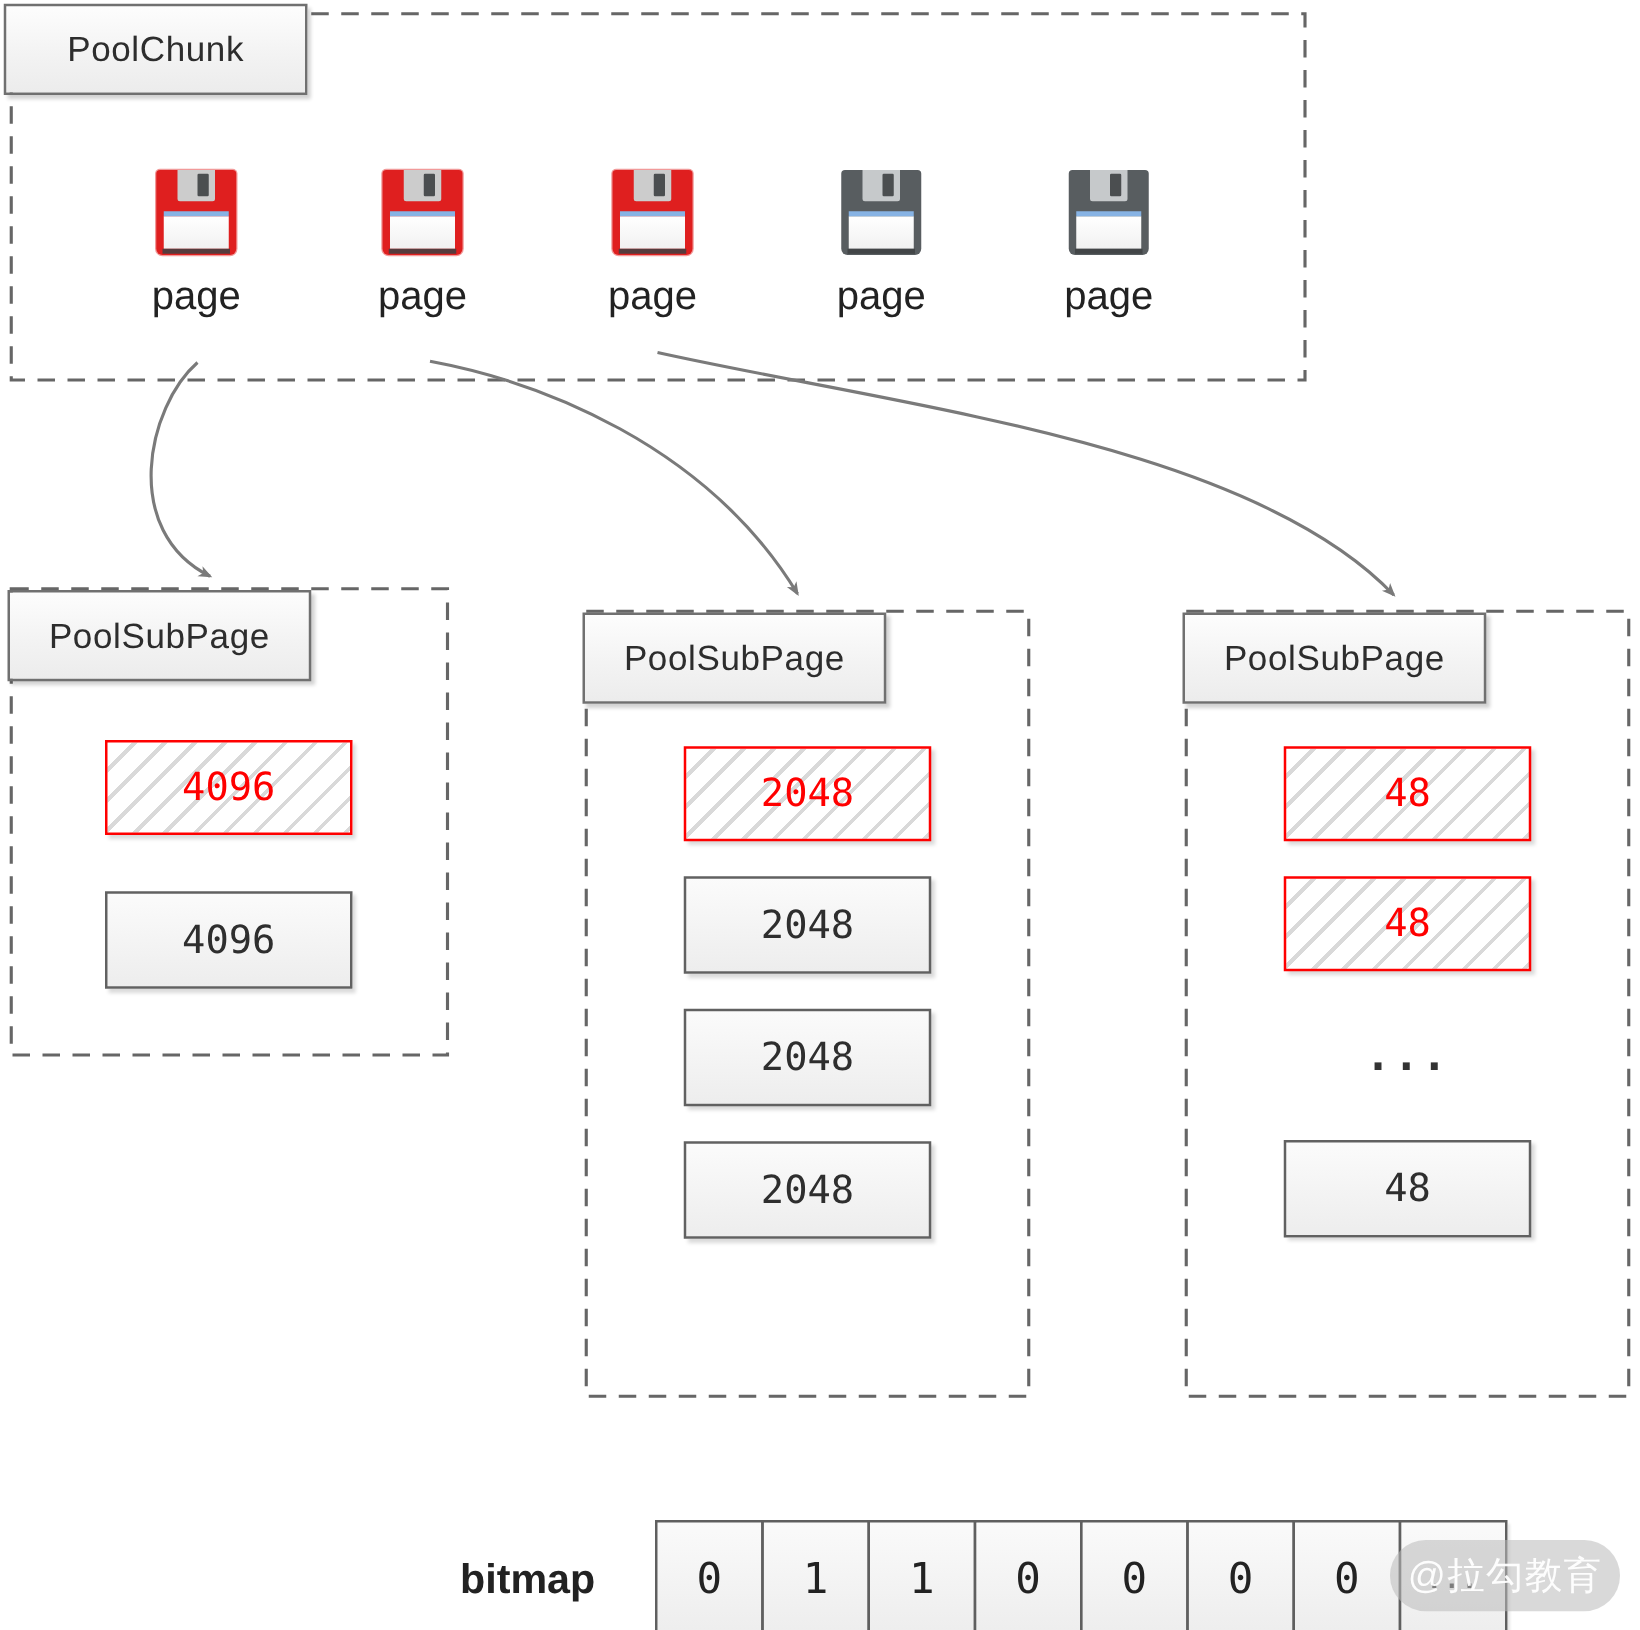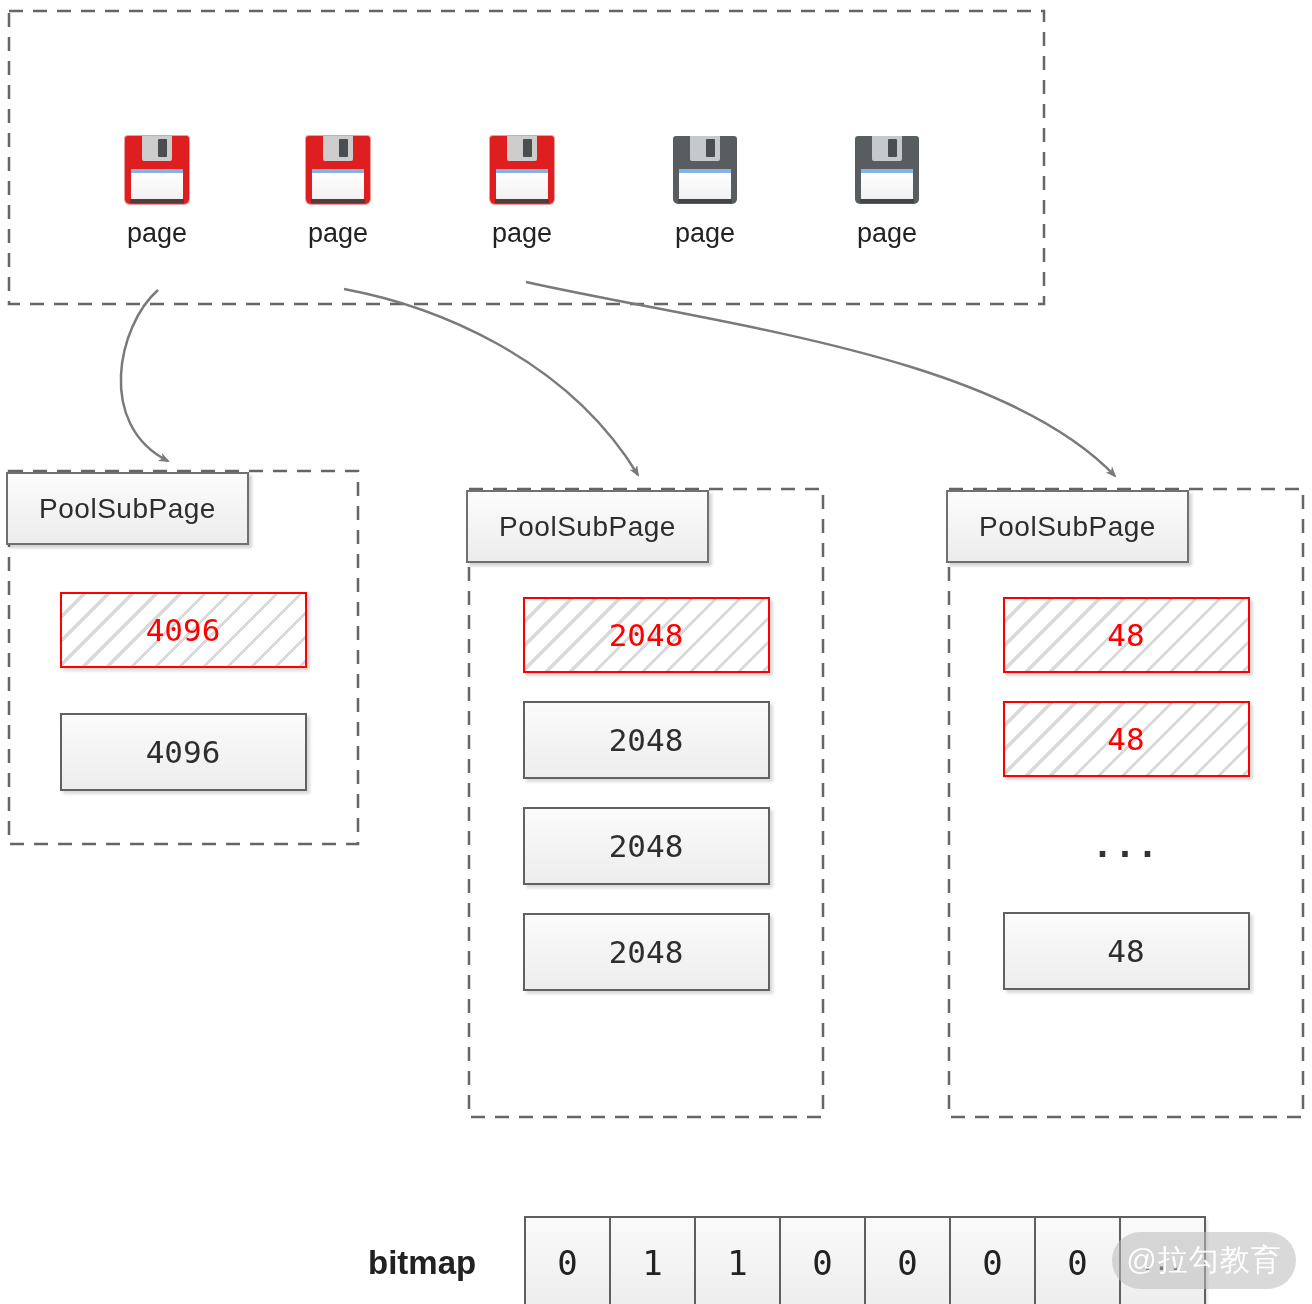--- a/index.html
+++ b/index.html
@@ -23,31 +23,31 @@
   .floppy.gray{background:#585d60;}
   .shutter{position:absolute;top:0;left:17px;width:30px;height:25px;border-radius:0 0 2px 2px;}
   .floppy.red .shutter{background:#cccccc;}
   .floppy.gray .shutter{background:#c6c9cb;}
   .slot{position:absolute;top:3px;right:5px;width:9px;height:18px;border-radius:1px;background:#4b4e50;}
   .flabel{position:absolute;left:6px;right:6px;bottom:5px;height:26px;
           background:linear-gradient(180deg,#ffffff,#f1f1f1);
           border-top:4px solid #87b3e4;}
   .flabel::after{content:"";position:absolute;left:-1px;right:-1px;bottom:-4px;height:4px;
           background:#3e4143;opacity:.85;}
-  .page-label{margin-top:14px;font-size:27px;color:#222;}
+  .page-label{margin-top:14px;font-size:32px;color:#222;}
 
   
   .subpage{position:absolute;z-index:2;}
   .sp-hdr{left:-2px;top:2px;}
   .sp-body{position:absolute;left:0;top:0;right:0;bottom:0;display:flex;flex-direction:column;
            align-items:center;box-sizing:border-box;}
   .subpage.sp0 .sp-body{padding-top:122px;gap:45px;}
   .subpage.sp1 .sp-body,.subpage.sp2 .sp-body{padding-top:109px;gap:28px;}
 
-  .blk{width:247px;height:78px;box-sizing:border-box;flex:0 0 auto;
+  .blk{width:198px;height:78px;box-sizing:border-box;flex:0 0 auto;
        display:flex;align-items:center;justify-content:center;
        font-family:"DejaVu Sans Mono","Liberation Mono",monospace;font-size:31px;color:#2e2e2e;
        border:2px solid #616161;background:linear-gradient(180deg,#fbfbfb,#ededed);
        box-shadow:3px 3px 3px rgba(0,0,0,.15);}
   .blk.allocated{height:76px;border:2px solid #ff0000;color:#ff0000;
        background:repeating-linear-gradient(135deg,#ffffff 0px,#ffffff 14px,#d9d9d9 14px,#d9d9d9 17px);}
   .blk.ellipsis{height:79px;border:none;background:none;box-shadow:none;color:#333;
        font-size:34px;font-weight:bold;letter-spacing:2px;}
 
   
@@ -83,20 +83,23 @@
     <rect x="9" y="11" width="1035" height="293" fill="none" stroke="#666666" stroke-width="2.5" stroke-dasharray="14 10"></rect>
     <rect x="9" y="471" width="349" height="373" fill="none" stroke="#666666" stroke-width="2.5" stroke-dasharray="14 10"></rect>
     <rect x="469" y="489" width="354" height="628" fill="none" stroke="#666666" stroke-width="2.5" stroke-dasharray="14 10"></rect>
     <rect x="949" y="489" width="354" height="628" fill="none" stroke="#666666" stroke-width="2.5" stroke-dasharray="14 10"></rect>
 
     <path d="M158,290 C118,325 96,425 168,461" fill="none" stroke="#7a7a7a" stroke-width="2.5" marker-end="url(#ah)"></path>
     <path d="M344,289 C430,305 565,355 638,475" fill="none" stroke="#7a7a7a" stroke-width="2.5" marker-end="url(#ah)"></path>
     <path d="M526,282 C720,325 1000,355 1115,476" fill="none" stroke="#7a7a7a" stroke-width="2.5" marker-end="url(#ah)"></path>
   </svg>
 
+  <div class="hdr" style="left:3px;top:3px;">
+    <span class="hdr-text">PoolChunk</span>
+  </div>
 
   <div id="pages-row">
       <div class="page-item" style="left: 109px;">
     <div class="floppy red">
       <div class="shutter">
         <div class="slot"></div>
       </div>
       <div class="flabel"></div>
     </div>
     <div class="page-label">page</div>

